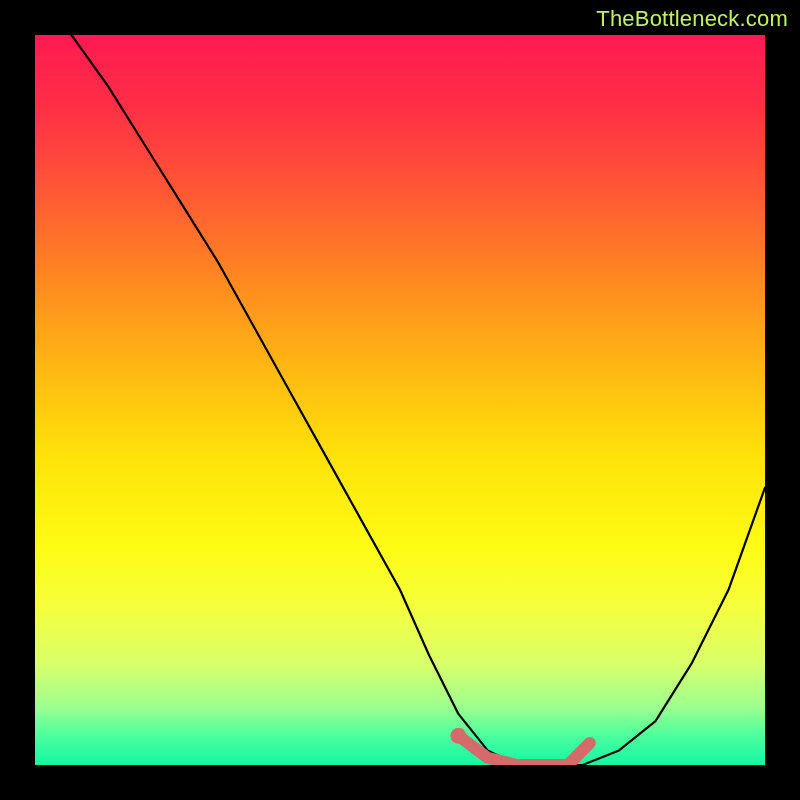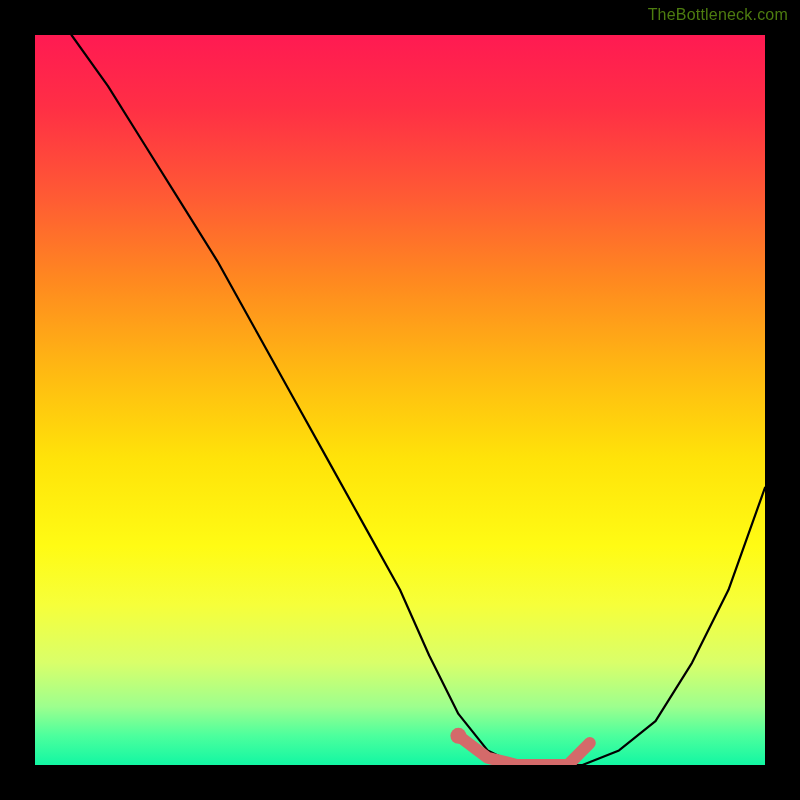--- a/index.html
+++ b/index.html
@@ -8,22 +8,22 @@
     position: relative;
     width: 800px;
     height: 800px;
     background: #000;
   }
   .watermark {
     position: absolute;
     top: 6px;
     right: 12px;
     font-family: Arial, Helvetica, sans-serif;
-    font-size: 16px;
-    color: #4d7c0f;
+    font-size: 22px;
+    color: #bef264;
     letter-spacing: 0.2px;
     user-select: none;
   }
   .plot-area {
     position: absolute;
     left: 35px;
     top: 35px;
     width: 730px;
     height: 730px;
     overflow: hidden;

